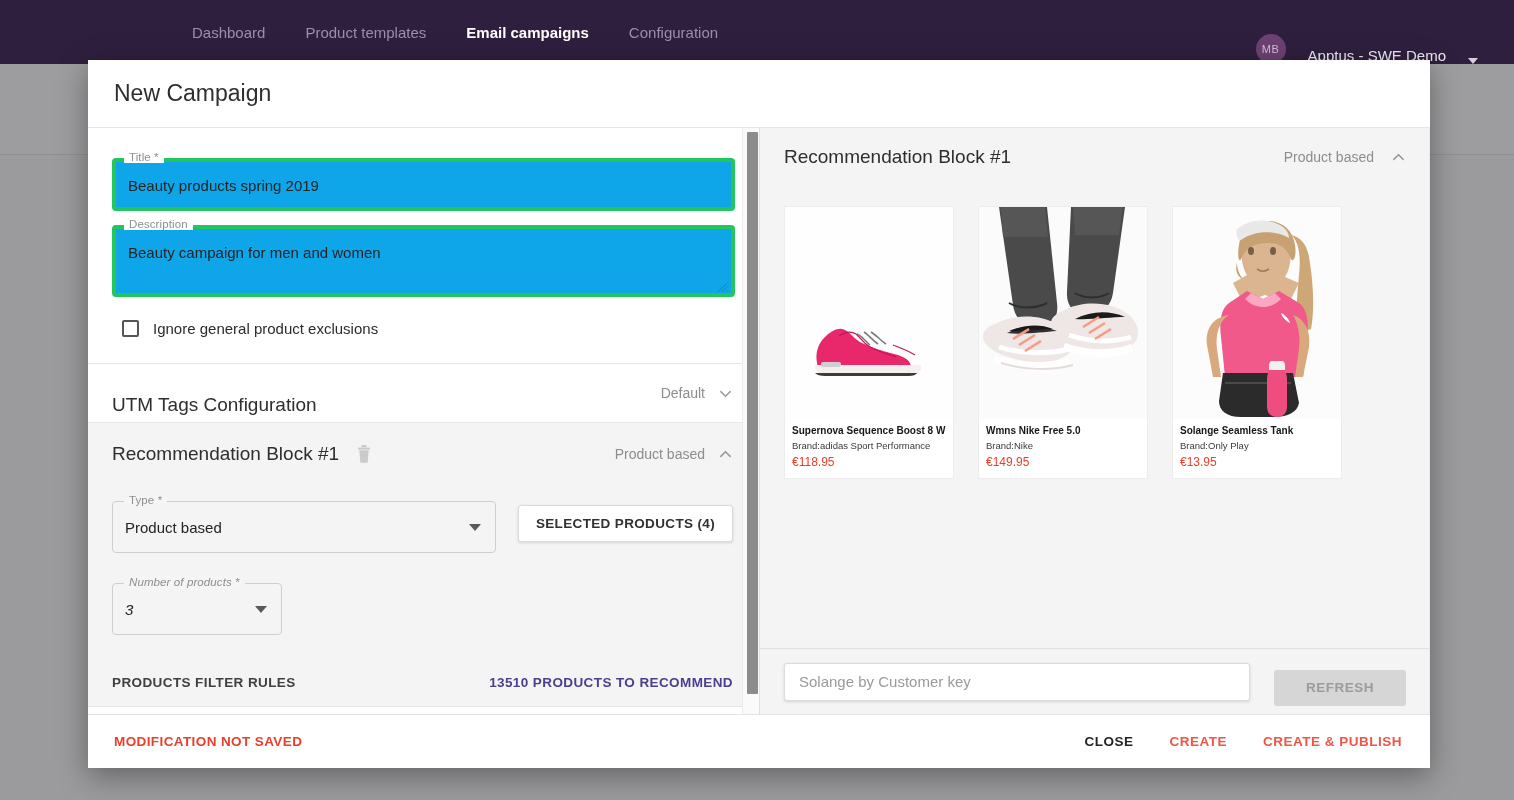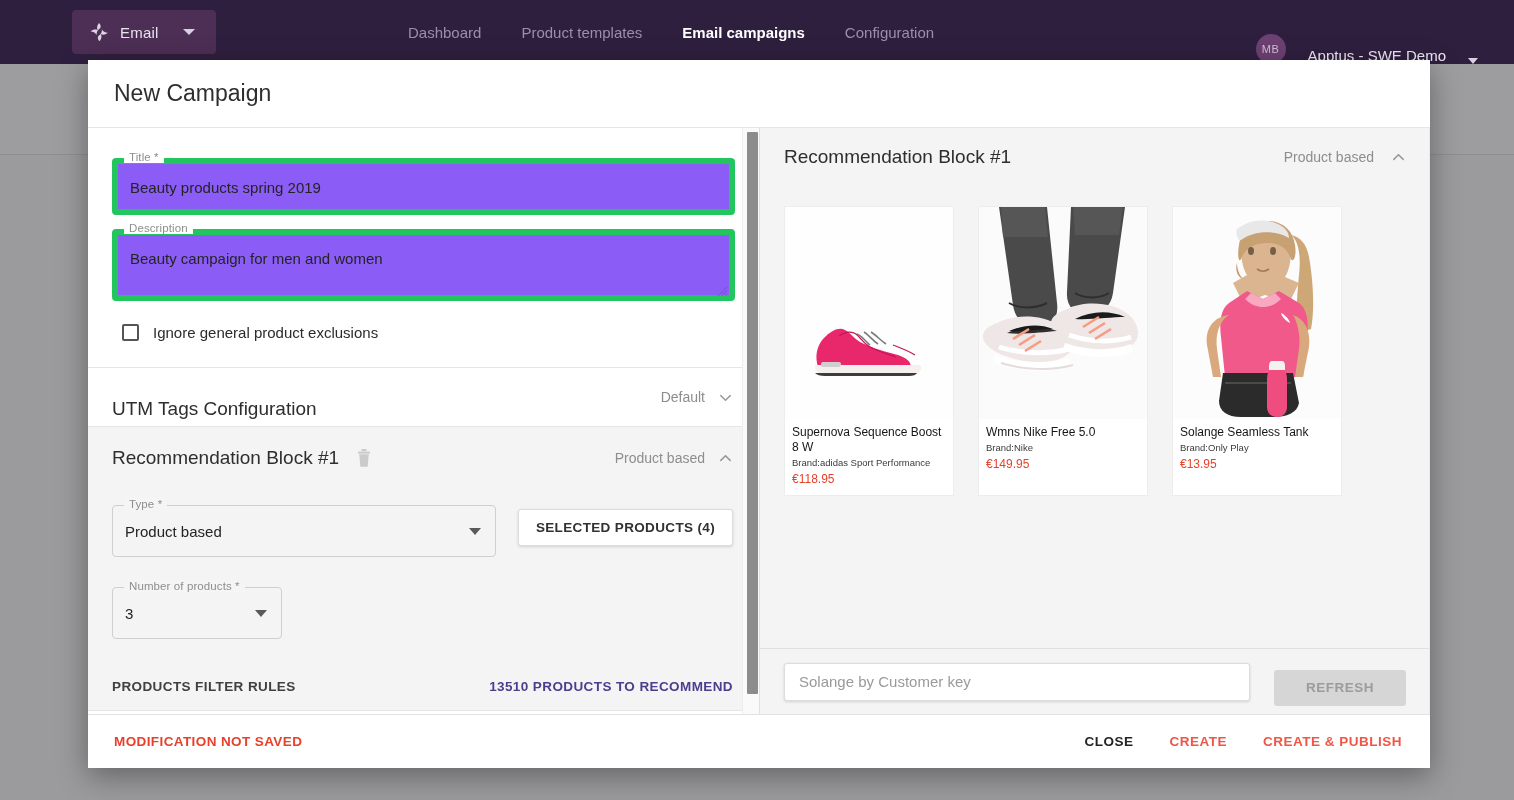--- a/index.html
+++ b/index.html
@@ -69,21 +69,21 @@
     border-right:1px solid #e0e0e0; background:#fff;
   }
   .left-scroll { position:absolute; inset:0; overflow:hidden; }
 
   .section-white { background:#ffffff; padding:20px 24px 10px 24px; }
   .section-divider { height:1px; background:#e6e6e6; }
 
   
   .fld { position:relative; margin:10px 0 14px 0; }
   .fld-box {
-    border:6px solid #22c55e; border-radius:4px; background:#8b5cf6;
+    border:4px solid #22c55e; border-radius:4px; background:#0ea5e9;
     padding:15px 14px 13px 12px; font-size:15px; color:#242424; min-height:52px;
   }
   .fld-box.textarea { min-height:72px; padding-bottom:28px; }
   .fld-legend {
     position:absolute; top:-7px; left:12px; background:#fff; padding:0 5px;
     font-size:11.5px; color:#8e8e8e; letter-spacing:.1px;
   }
   .fld.grey .fld-legend { background:#f5f5f5; }
   .resize-grip {
     position:absolute; right:7px; bottom:7px; width:11px; height:11px; opacity:.45;
@@ -108,21 +108,21 @@
   .rec-title { font-size:19px; color:#2e2e2e; }
   .trash { width:16px; height:19px; margin-left:17px; opacity:.45; cursor:pointer; }
 
   .rec-row1 { display:flex; align-items:flex-start; gap:22px; padding:6px 26px 0 24px; }
   .sel-btn {
     background:#fff; border:1px solid #dcdcdc; border-radius:3px; height:37px;
     padding:0 17px; font-size:13.5px; color:#313131; letter-spacing:.35px;
     font-weight:bold; cursor:pointer; box-shadow:0 1px 3px rgba(0,0,0,.14);
     display:flex; align-items:center; margin-top:14px; white-space:nowrap;
   }
-  .rec-row2 { display:flex; gap:31px; padding:6px 26px 0 24px; }
+  .rec-row2 { display:flex; gap:31px; padding:6px 26px 0 24px;font-style:italic; }
 
   .select-box { position:relative; }
   .select-inner {
     border:1px solid #cfcfcf; border-radius:4px; background:#f4f4f4;
     height:52px; display:flex; align-items:center; padding:0 14px 0 12px;
     font-size:15px; color:#242424; cursor:pointer;
   }
   .sel-caret {
     margin-left:auto; width:0;height:0;
     border-left:6px solid transparent;border-right:6px solid transparent;
@@ -148,21 +148,21 @@
   .rp-head { height:58px; display:flex; align-items:center; padding:0 24px 0 24px; flex:0 0 58px; }
   .rp-title { font-size:19px; color:#2e2e2e; }
   .rp-right { margin-left:auto; display:flex; align-items:center; gap:17px; }
   .rp-sub { font-size:14px; color:#8d8d8d; }
 
   .preview-area { flex:1 1 auto; padding:20px 24px 0 24px; overflow:hidden; }
   .cards { display:flex; gap:24px; }
   .card { width:170px; background:#fff; border:1px solid #ededed; }
   .card-img { height:212px; position:relative; overflow:hidden; background:#fff; }
   .card-info { padding:6px 7px 9px 7px; }
-  .card-name { font-size:12px; font-weight:normal; color:#161616; line-height:1.25; }
+  .card-name { font-size:10px; font-weight:bold; color:#161616; line-height:1.25; }
   .card-brand { font-size:9.5px; color:#3a3a3a; margin-top:2px; }
   .card-price { font-size:12px; color:#e8402a; margin-top:4px; }
 
   .preview-bar {
     flex:0 0 66px; border-top:1px solid #e0e0e0; display:flex; align-items:center;
     gap:24px; padding:0 24px;
   }
   .preview-input {
     flex:1 1 auto; height:38px; background:#fff; border:1px solid #dcdcdc; border-radius:3px;
     box-shadow:0 1px 3px rgba(0,0,0,.14); display:flex; align-items:center; padding:0 14px;
@@ -193,30 +193,20 @@
 <body>
 
 <div id="page">
 
   <div class="backdrop-top"></div>
   <div class="backdrop-line"></div>
   <div class="backdrop-rest"></div>
 
   <div class="topnav">
 
-    <div class="brand-btn">
-      <span class="brand-logo">
-        <svg viewBox="0 0 24 24" width="22" height="22">
-          <path d="M12 2.2c-2.1 2.6-2.6 5.1-1.6 7.6-2.5-1-5-0.5-7.6 1.6 3.3 0.3 5.5 1.5 6.7 3.9-0.3-2.8 0.6-4.9 2.5-6.3 1.9-1.4 3-3.6 0-6.8z" fill="#ded3e5"></path>
-          <path d="M21.8 12.8c-3.3-0.3-5.5-1.5-6.7-3.9 0.3 2.8-0.6 4.9-2.5 6.3-1.9 1.4-3 3.6 0 6.8 2.1-2.6 2.6-5.1 1.6-7.6 2.5 1 5 0.5 7.6-1.6z" fill="#ded3e5"></path>
-        </svg>
-      </span>
-      <span class="brand-label">Email</span>
-      <span class="brand-caret"></span>
-    </div>
 
     <div class="nav-links">
       <div class="nav-link">Dashboard</div>
       <div class="nav-link">Product templates</div>
       <div class="nav-link active">Email campaigns</div>
       <div class="nav-link">Configuration</div>
     </div>
 
     <div class="account">
       <div class="avatar">MB</div>

